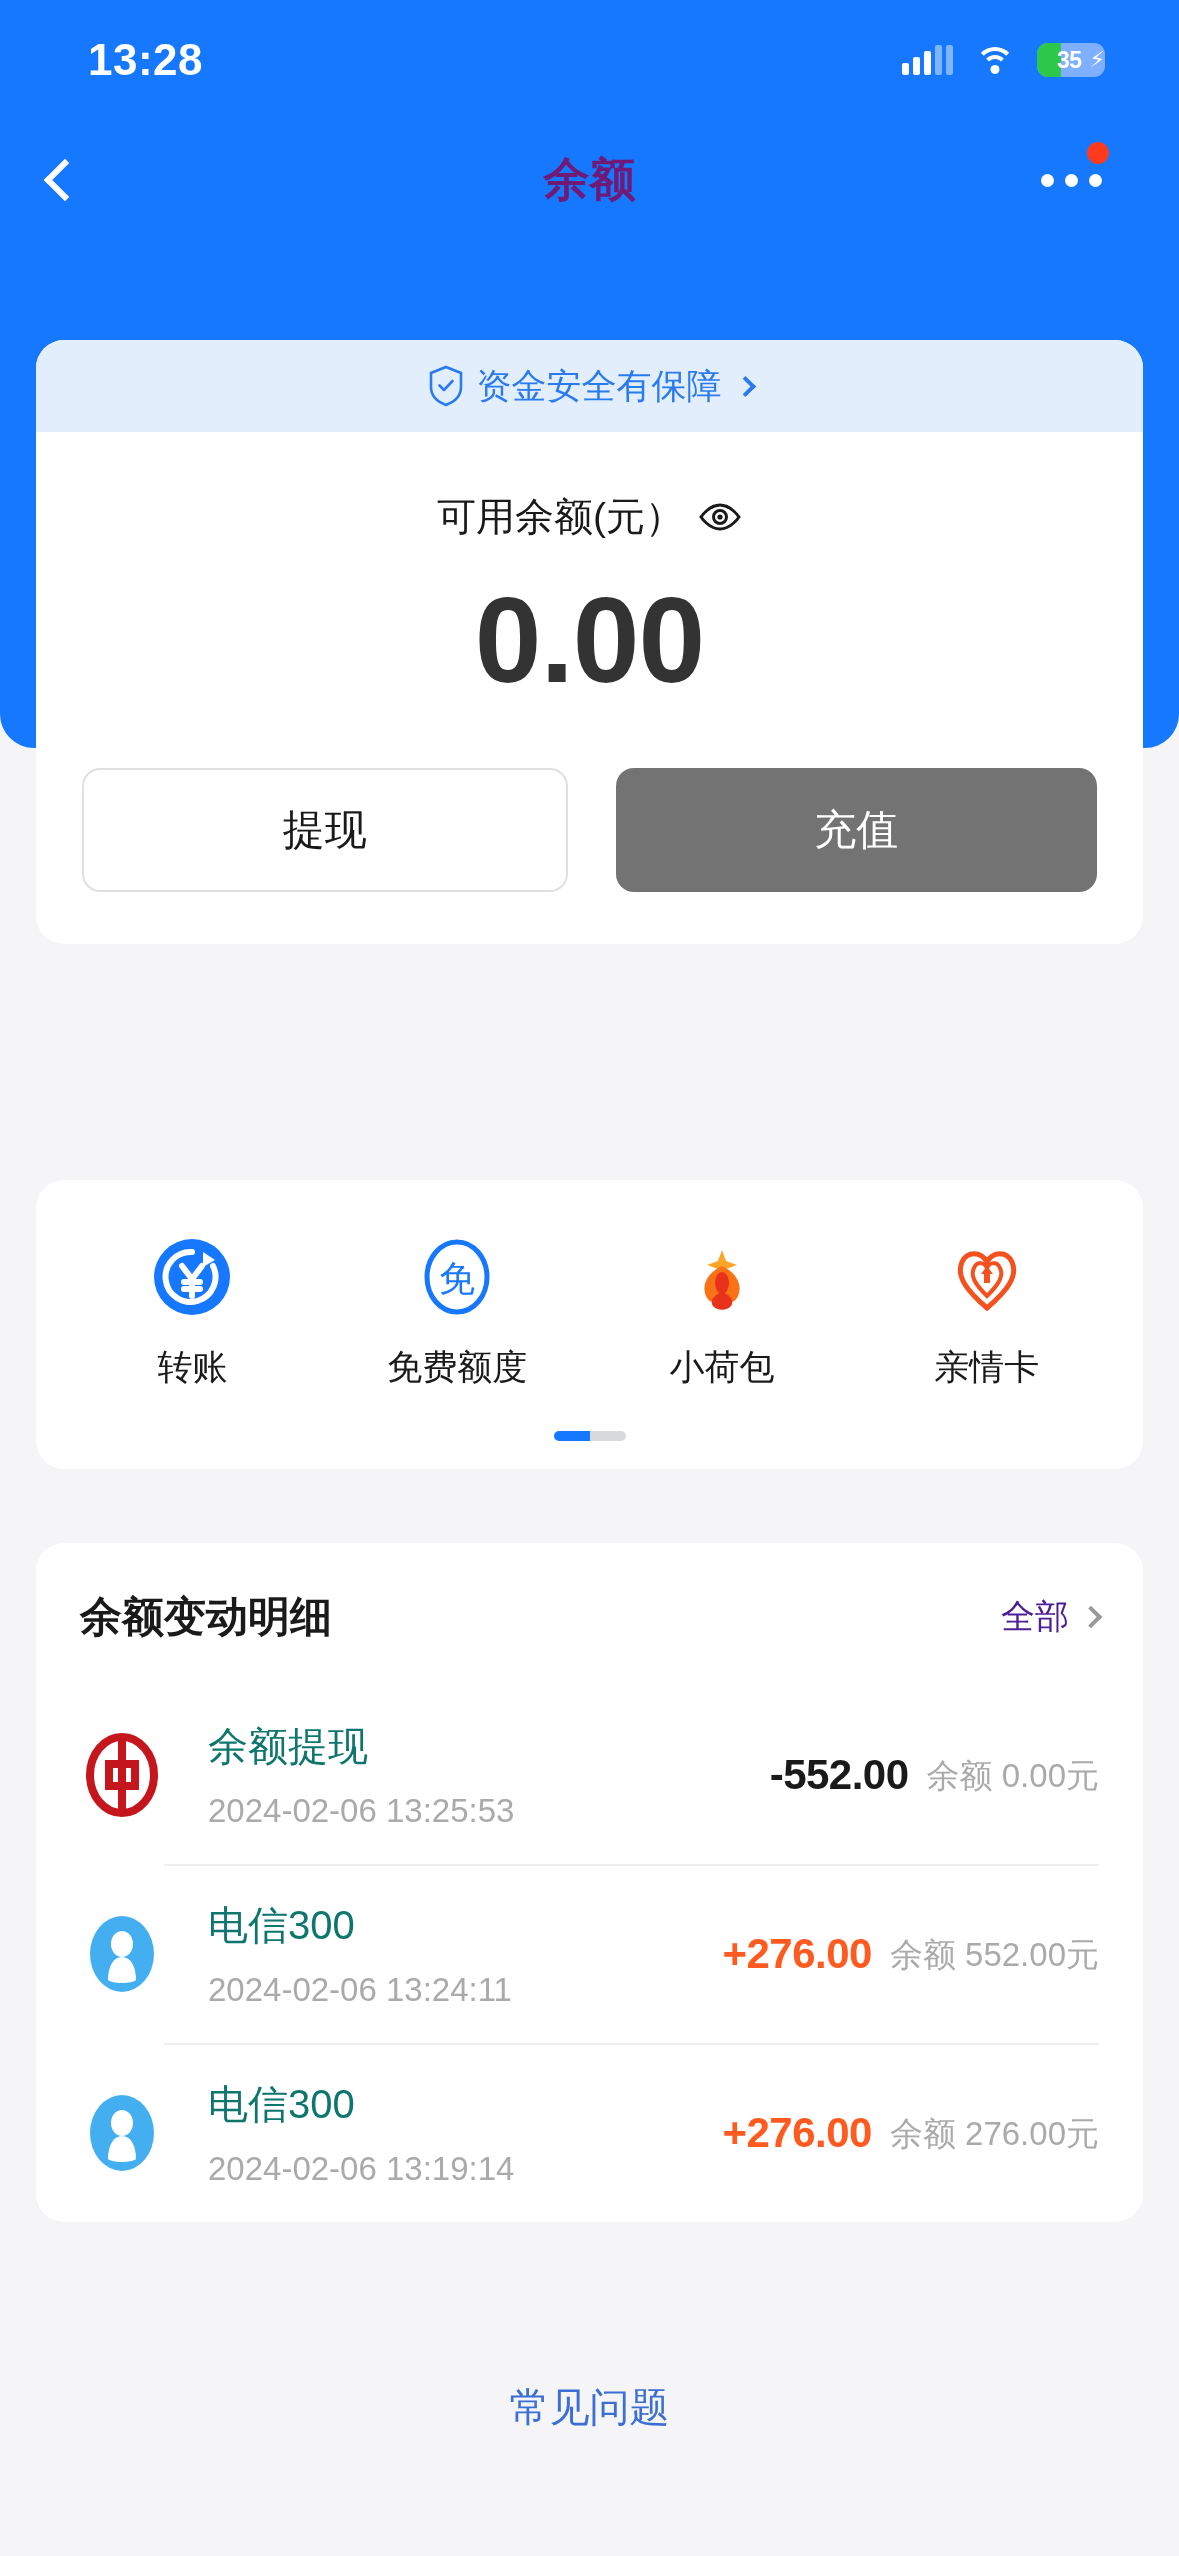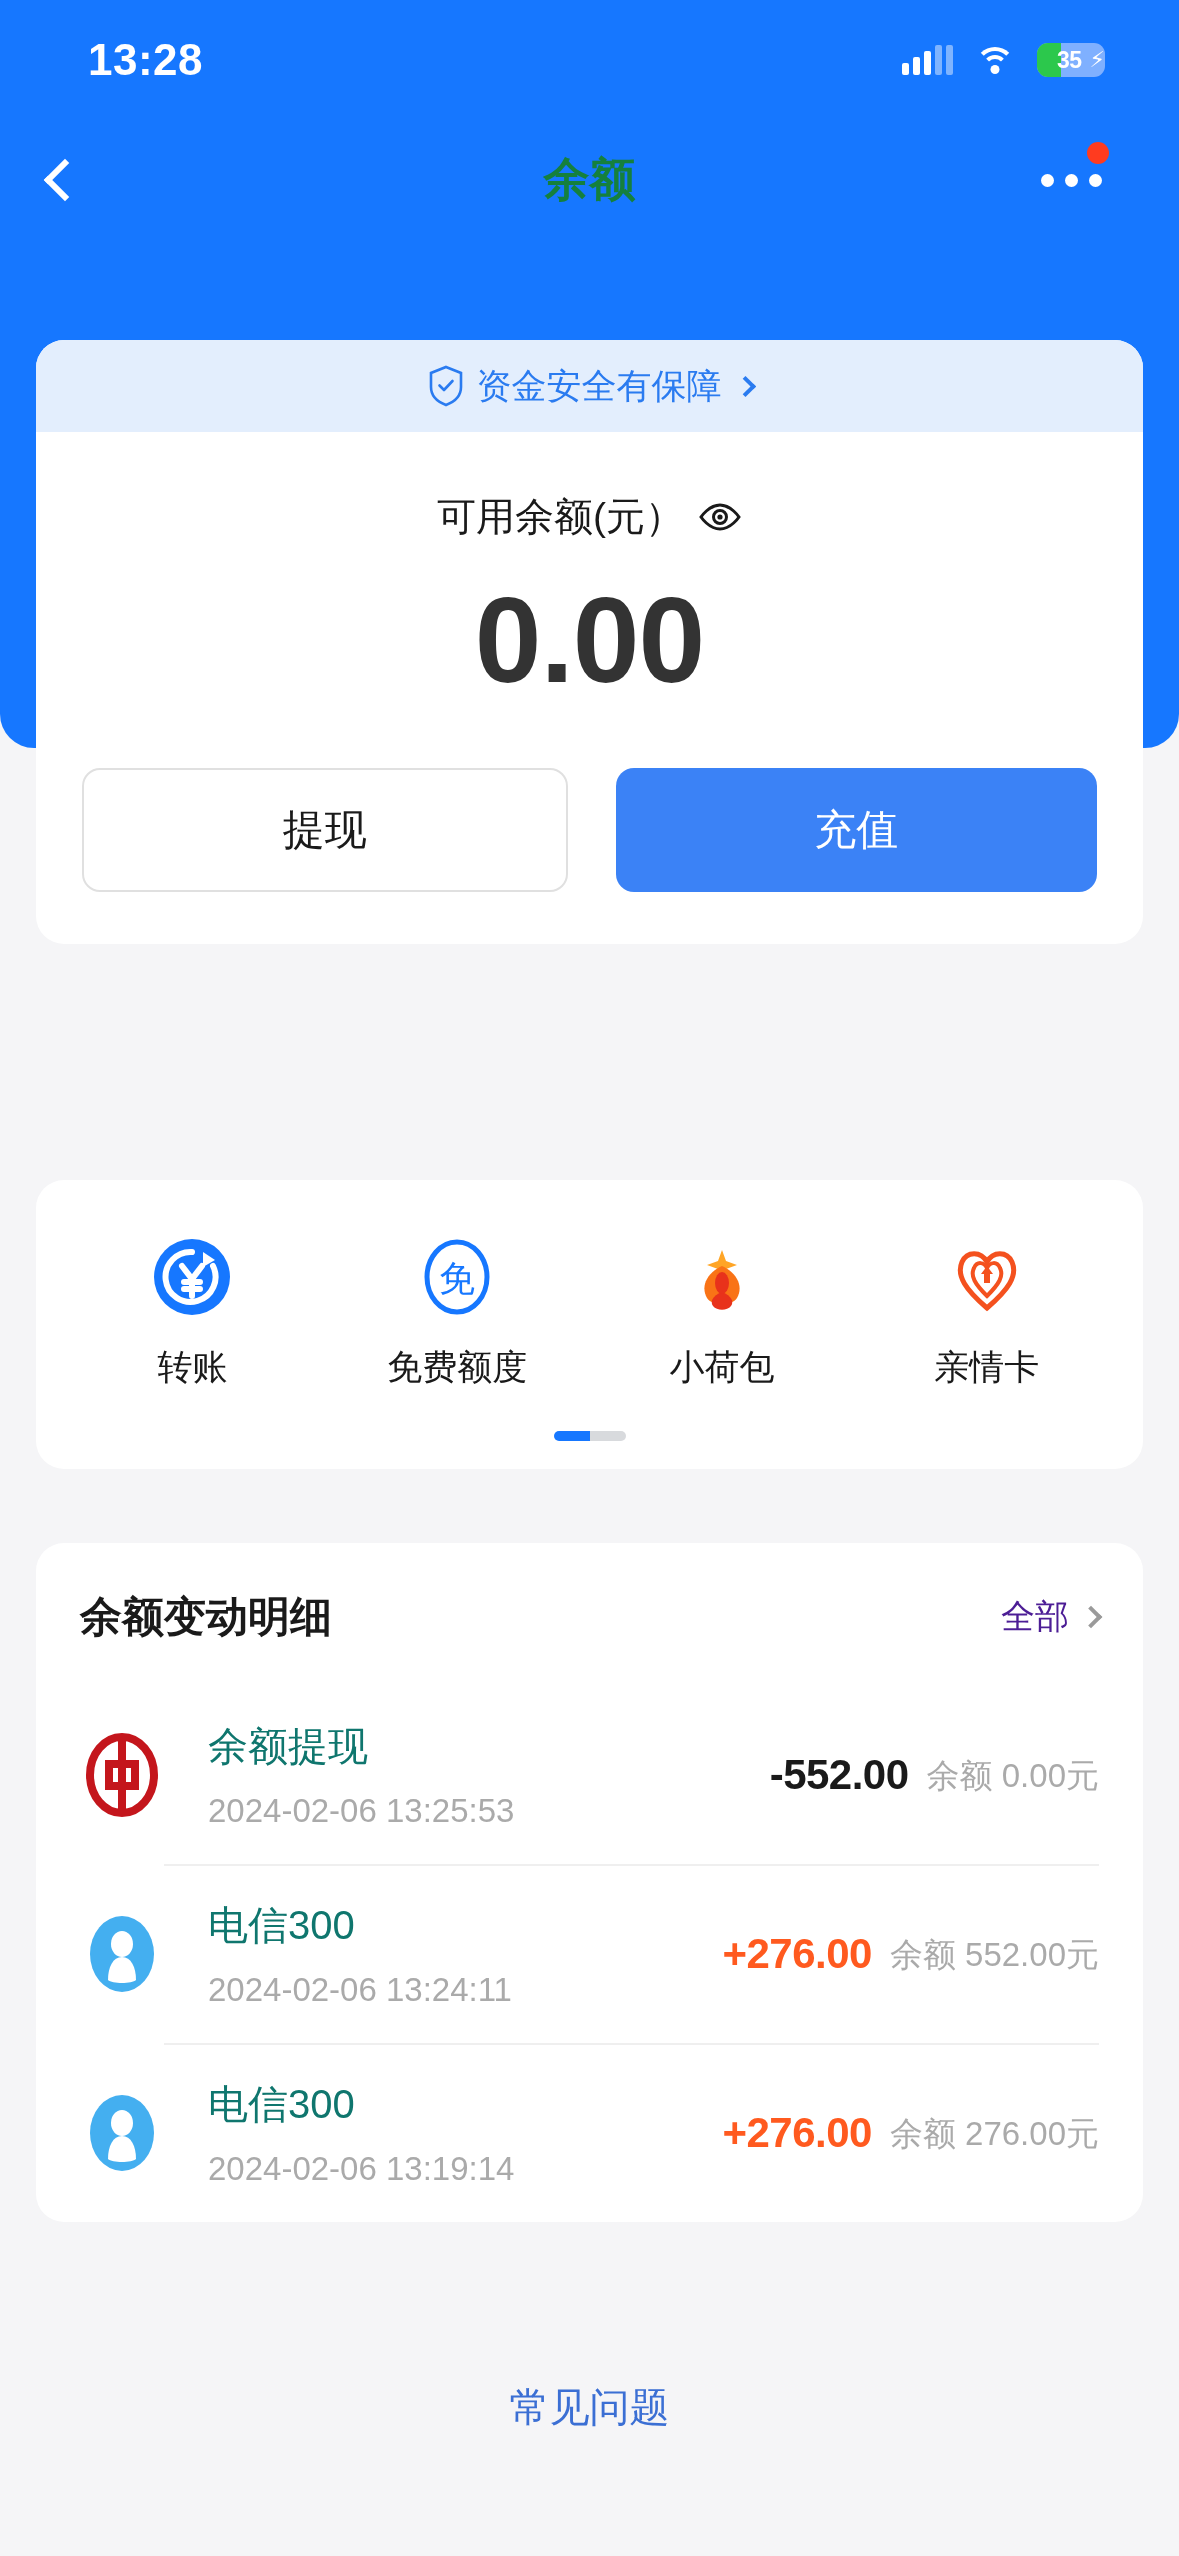--- a/index.html
+++ b/index.html
@@ -80,21 +80,21 @@
     width:120px; height:120px; display:flex; align-items:center;
     justify-content:center; cursor:pointer;
   }
   .nav-back .chev{
     width:30px; height:30px; border-left:6px solid #fff;
     border-bottom:6px solid #fff; transform:rotate(45deg);
     margin-left:10px;
   }
   .nav-title{
     position:absolute; left:0; right:0; text-align:center;
-    font-size:46px; font-weight:700; color:#15803d; pointer-events:none;
+    font-size:46px; font-weight:700; color:#701a75; pointer-events:none;
   }
   .nav-more{
     position:absolute; right:48px; top:0; height:120px; width:120px;
     display:flex; align-items:center; justify-content:center; cursor:pointer;
   }
   .nav-more .dots{ display:flex; gap:11px; }
   .nav-more .dots i{
     width:13px; height:13px; border-radius:50%; background:#fff; display:block;
   }
   .nav-more .badge{
@@ -136,21 +136,21 @@
   }
   .btn{
     flex:1; height:124px; border-radius:18px;
     display:flex; align-items:center; justify-content:center;
     font-size:42px; cursor:pointer;
   }
   .btn-outline{
     background:#fff; border:2px solid #e0e0e0; color:#1a1a1a;
   }
   .btn-primary{
-    background:#3b82f6; color:#fff;
+    background:#737373; color:#fff;
   }
 
   
   .quick-card{
     position:absolute; left:36px; top:1180px; width:1107px;
     background:#fff; border-radius:28px; padding:56px 24px 28px;
   }
   .quick-row{ display:flex; }
   .quick-item{
     flex:1; display:flex; flex-direction:column; align-items:center;

